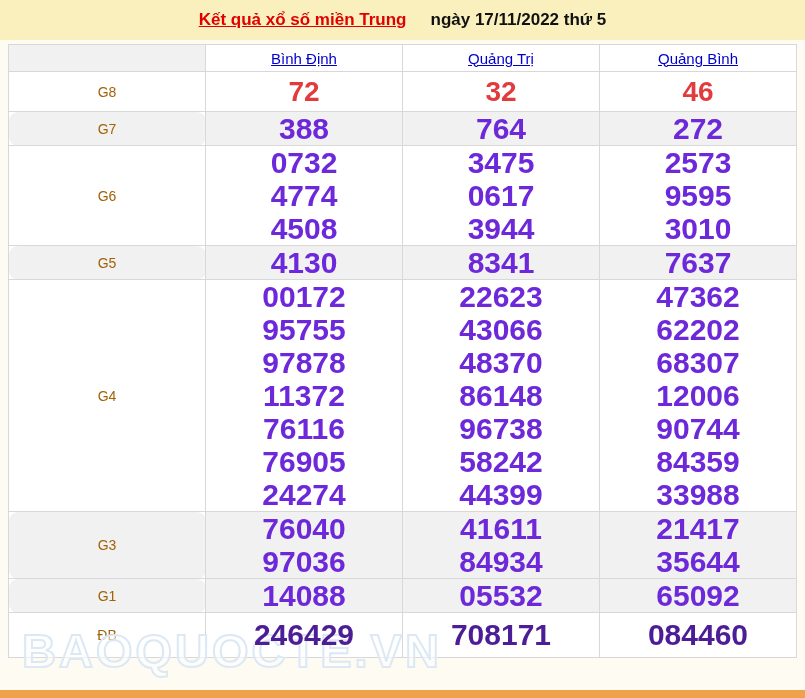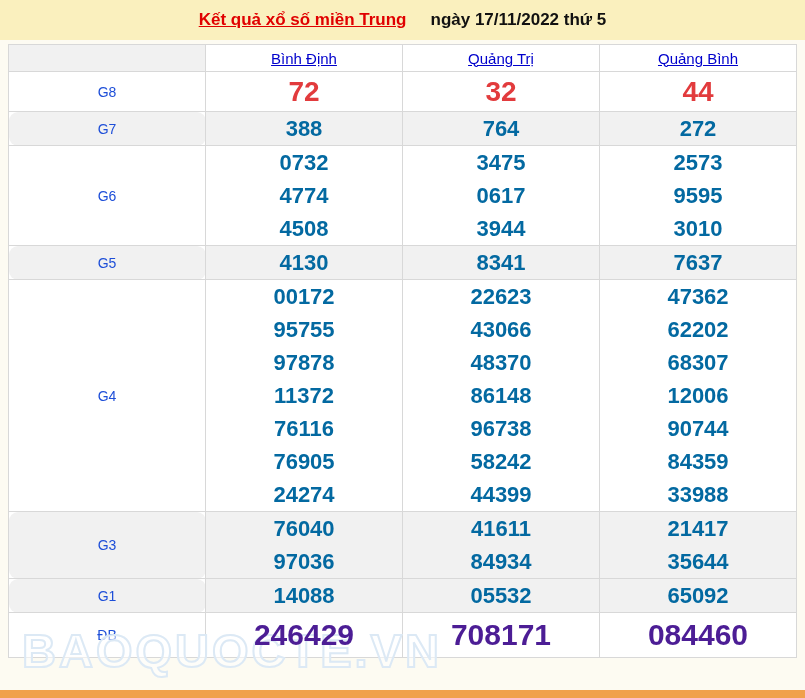--- a/index.html
+++ b/index.html
@@ -38,26 +38,26 @@
     padding:0;
     background:#ffffff;
   }
   .lottery-table thead th {
     height:27px;
     font-weight:normal; font-size:15px;
   }
   .lottery-table thead th.corner-cell { background:#f1f1f1; }
   .province-link { color:#0000cc; text-decoration:underline; cursor:pointer; }
 
-  .label-cell { font-size:14px; color:#1d4ed8; width:77px;border-radius:9px; }
+  .label-cell { font-size:14px; color:#a16207; width:77px;border-radius:9px; }
   .row-alt td { background:#f1f1f1; }
 
   .num {
     display:block;
-    font-size:22px; font-weight:bold; color:#0369a1;
+    font-size:30px; font-weight:bold; color:#6d28d9;
     line-height:33px;
     position:relative; z-index:20; 
   }
   .size-lg .num { font-size:28px; color:#e23b3d; line-height:39px; }
   .size-xl .num { font-size:30px; color:#4c1d95; line-height:44px; }
 
   
   .watermark {
     position:absolute; left:22px; bottom:20px;
     font-size:47px; font-weight:bold; letter-spacing:3px;
@@ -96,21 +96,21 @@
   <tbody>
       <tr class="size-lg">
         <td class="label-cell">G8</td>
         <td>
           <span class="num">72</span>
         </td>
         <td>
           <span class="num">32</span>
         </td>
         <td>
-          <span class="num">44</span>
+          <span class="num">46</span>
         </td>
       </tr>
       <tr class="size-md row-alt">
         <td class="label-cell">G7</td>
         <td>
           <span class="num">388</span>
         </td>
         <td>
           <span class="num">764</span>
         </td>

